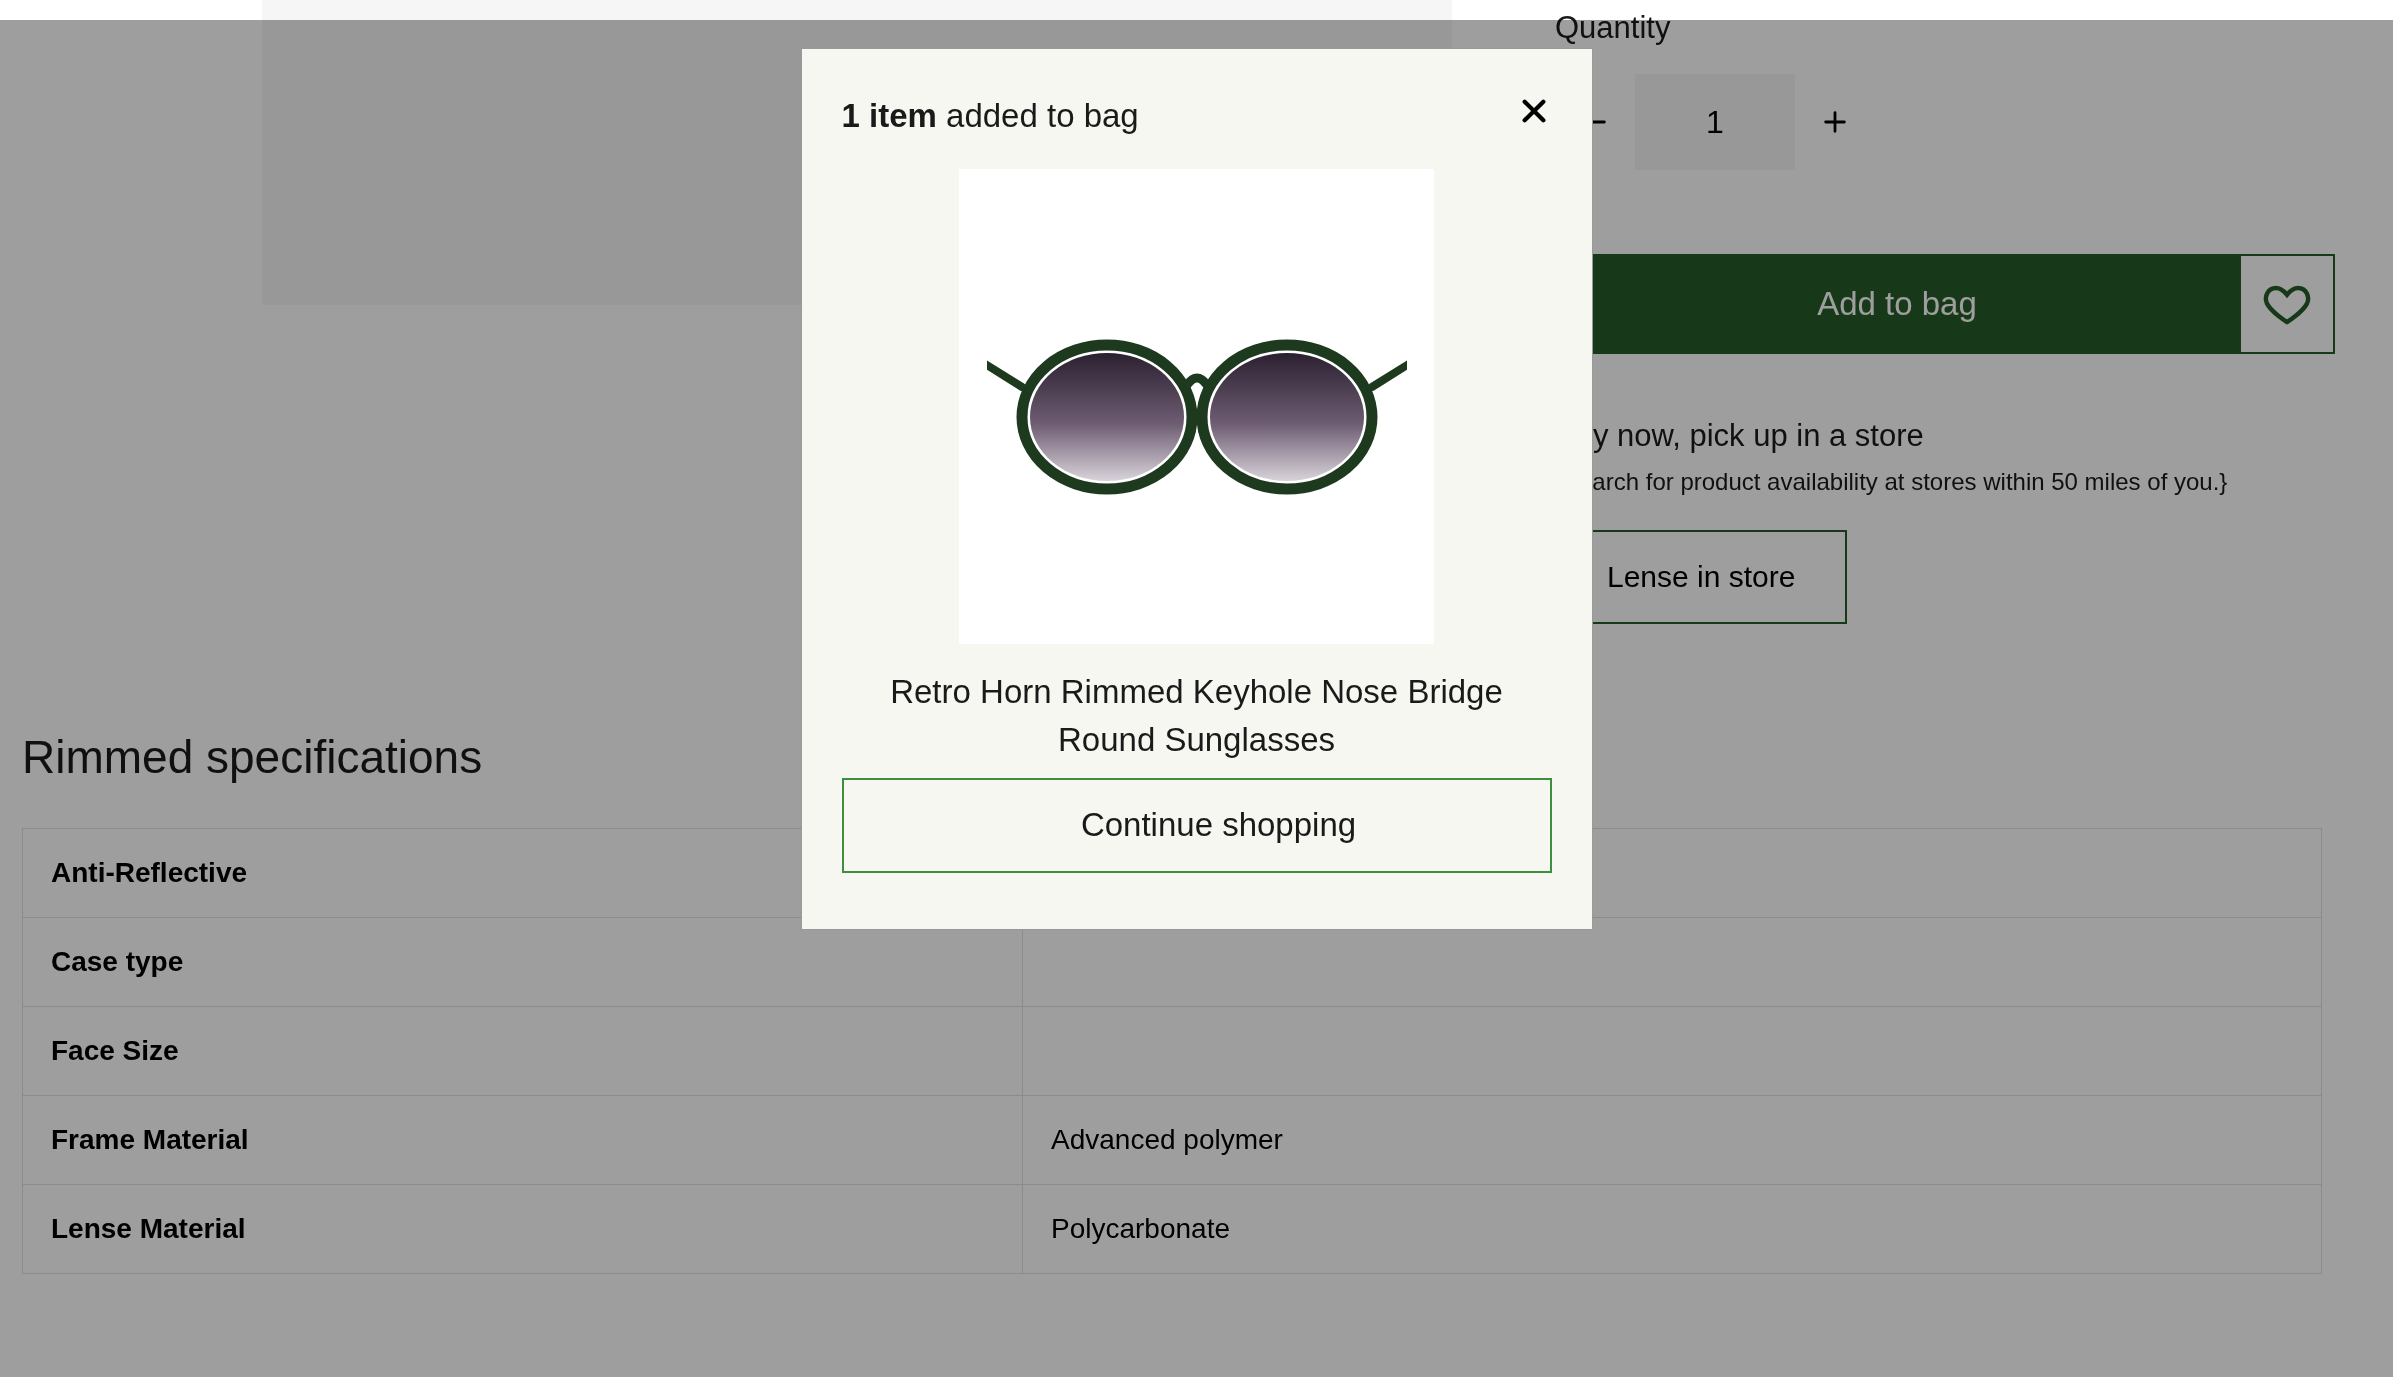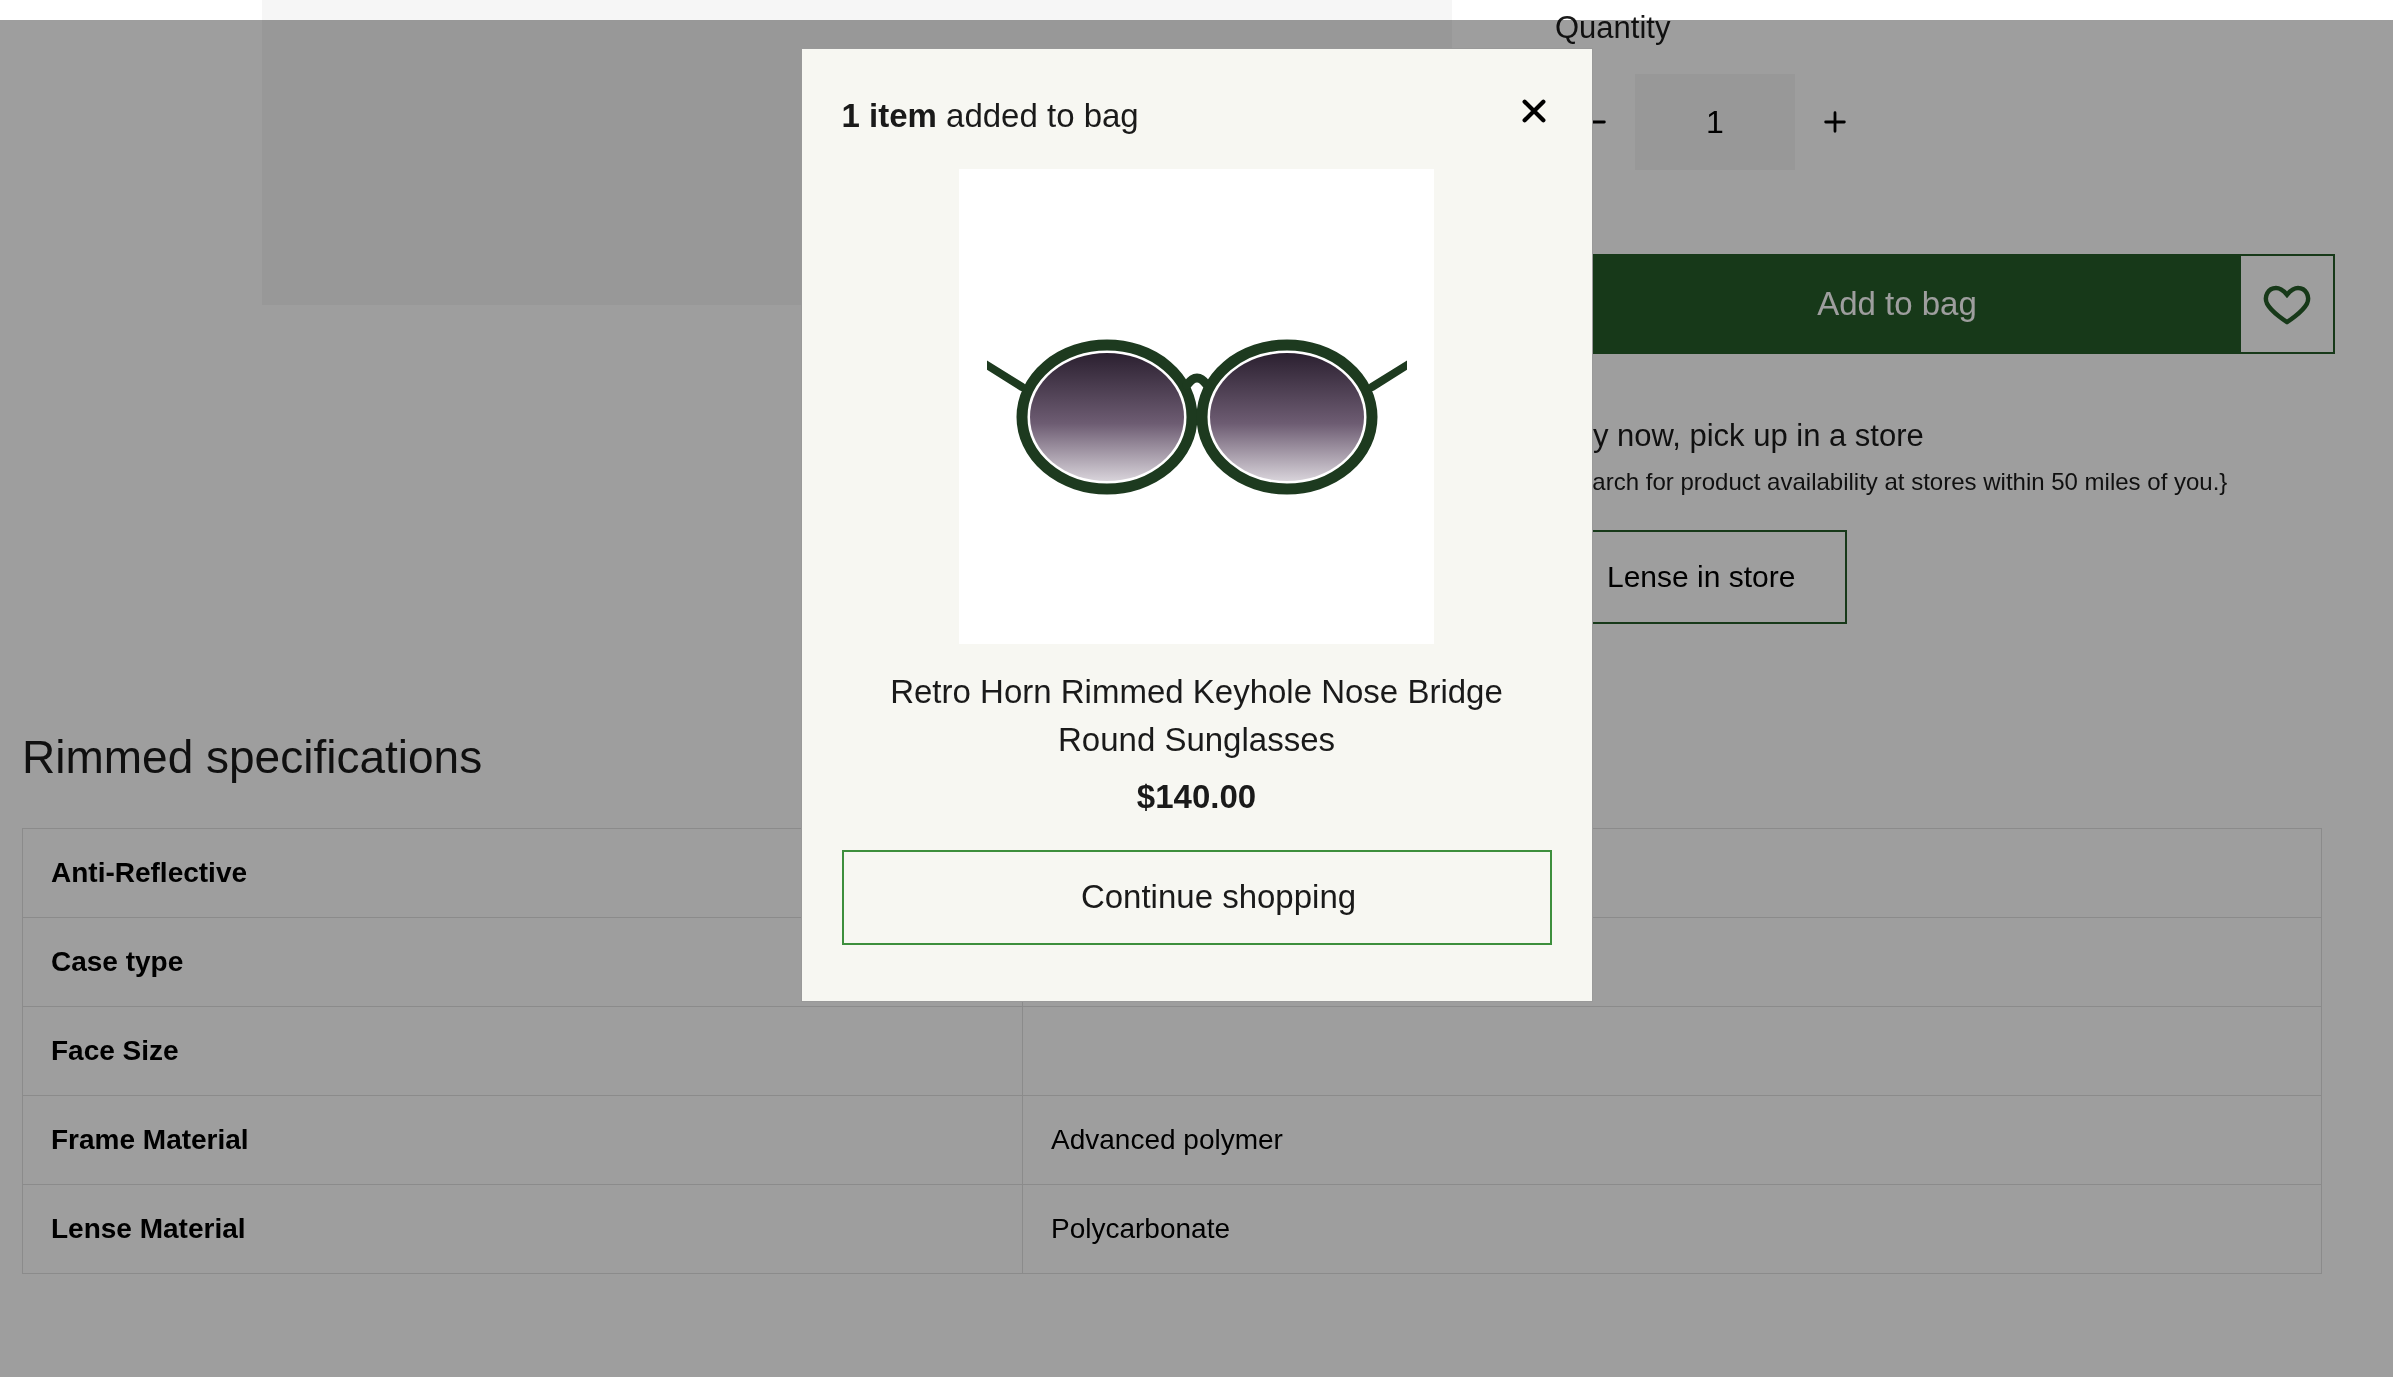--- a/index.html
+++ b/index.html
@@ -347,17 +347,16 @@
         <ellipse cx="300" cy="110" rx="77" ry="64" class="lens-grad"></ellipse>
 
         <path d="M200 78 q10 -14 20 0" fill="none" stroke="#1d3a1f" stroke-width="9" stroke-linecap="round"></path>
 
         <path d="M35 80 L-5 55" stroke="#1d3a1f" stroke-width="8" stroke-linecap="round"></path>
         <path d="M385 80 L425 55" stroke="#1d3a1f" stroke-width="8" stroke-linecap="round"></path>
       </svg>
     </div>
 
     <div class="modal-product-name">Retro Horn Rimmed Keyhole Nose Bridge Round Sunglasses</div>
-    <div class="modal-price">$140.00</div>
 
     <button class="modal-btn modal-btn-secondary">Continue shopping</button>
   </div>
 </div>
 
 </body></html>

